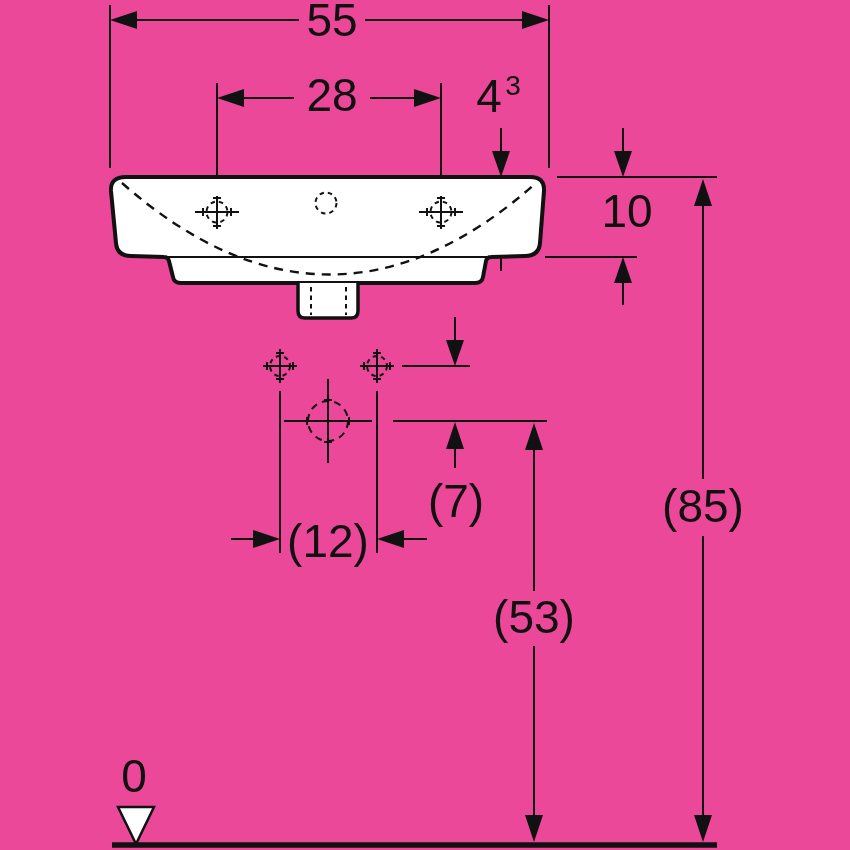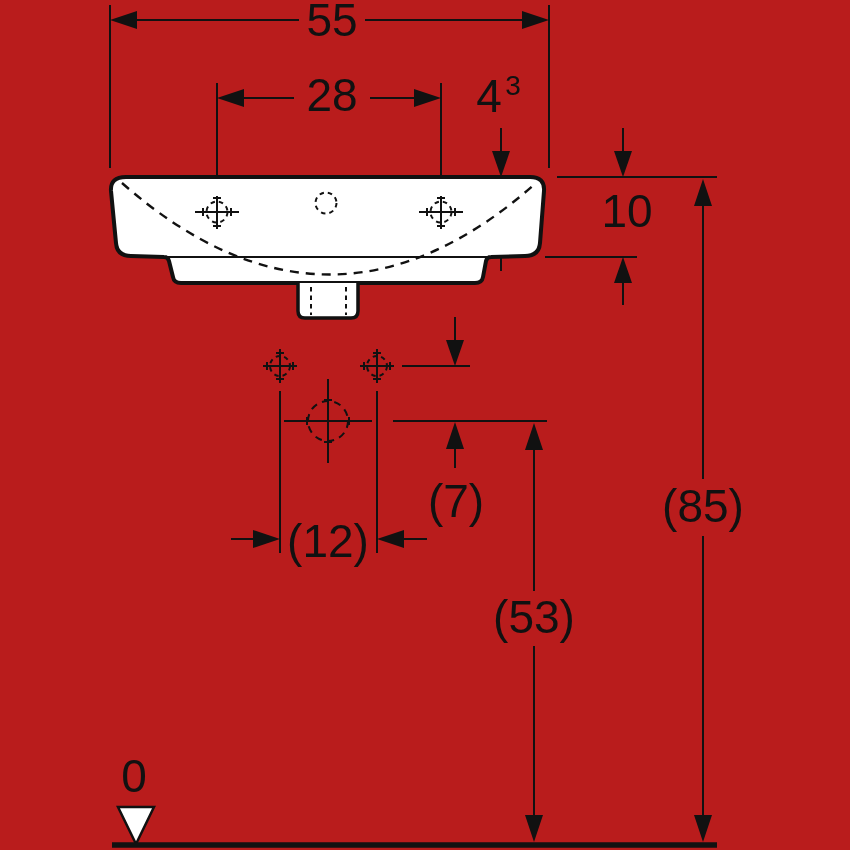--- a/index.html
+++ b/index.html
@@ -1,16 +1,16 @@
 <!DOCTYPE html>
 <html><head>
 <meta charset="utf-8">
 <style>
   html,body{margin:0;padding:0;background:#ffffff;}
-  .stage{width:850px;height:850px;position:relative;background:#b91c1c;overflow:hidden;}
+  .stage{width:850px;height:850px;position:relative;background:#ec4899;overflow:hidden;}
   svg{display:block;}
   .thin{stroke:#111111;stroke-width:2;fill:none;stroke-linecap:butt;}
   .tick{stroke:#111111;stroke-width:2;fill:none;}
   .thick{stroke:#111111;stroke-width:4;fill:#ffffff;stroke-linejoin:round;}
   .stub{stroke:#111111;stroke-width:3.5;fill:#ffffff;stroke-linejoin:round;}
   .ledge{stroke:#111111;stroke-width:1.8;fill:none;}
   .dash-curve{stroke:#111111;stroke-width:2.4;fill:none;stroke-dasharray:9 7;}
   .dash-sm{stroke:#111111;stroke-width:2;fill:none;stroke-dasharray:4.5 4;}
   .dash-md{stroke:#111111;stroke-width:2;fill:none;stroke-dasharray:7 5.5;}
   .arrow{fill:#111111;stroke:none;}

